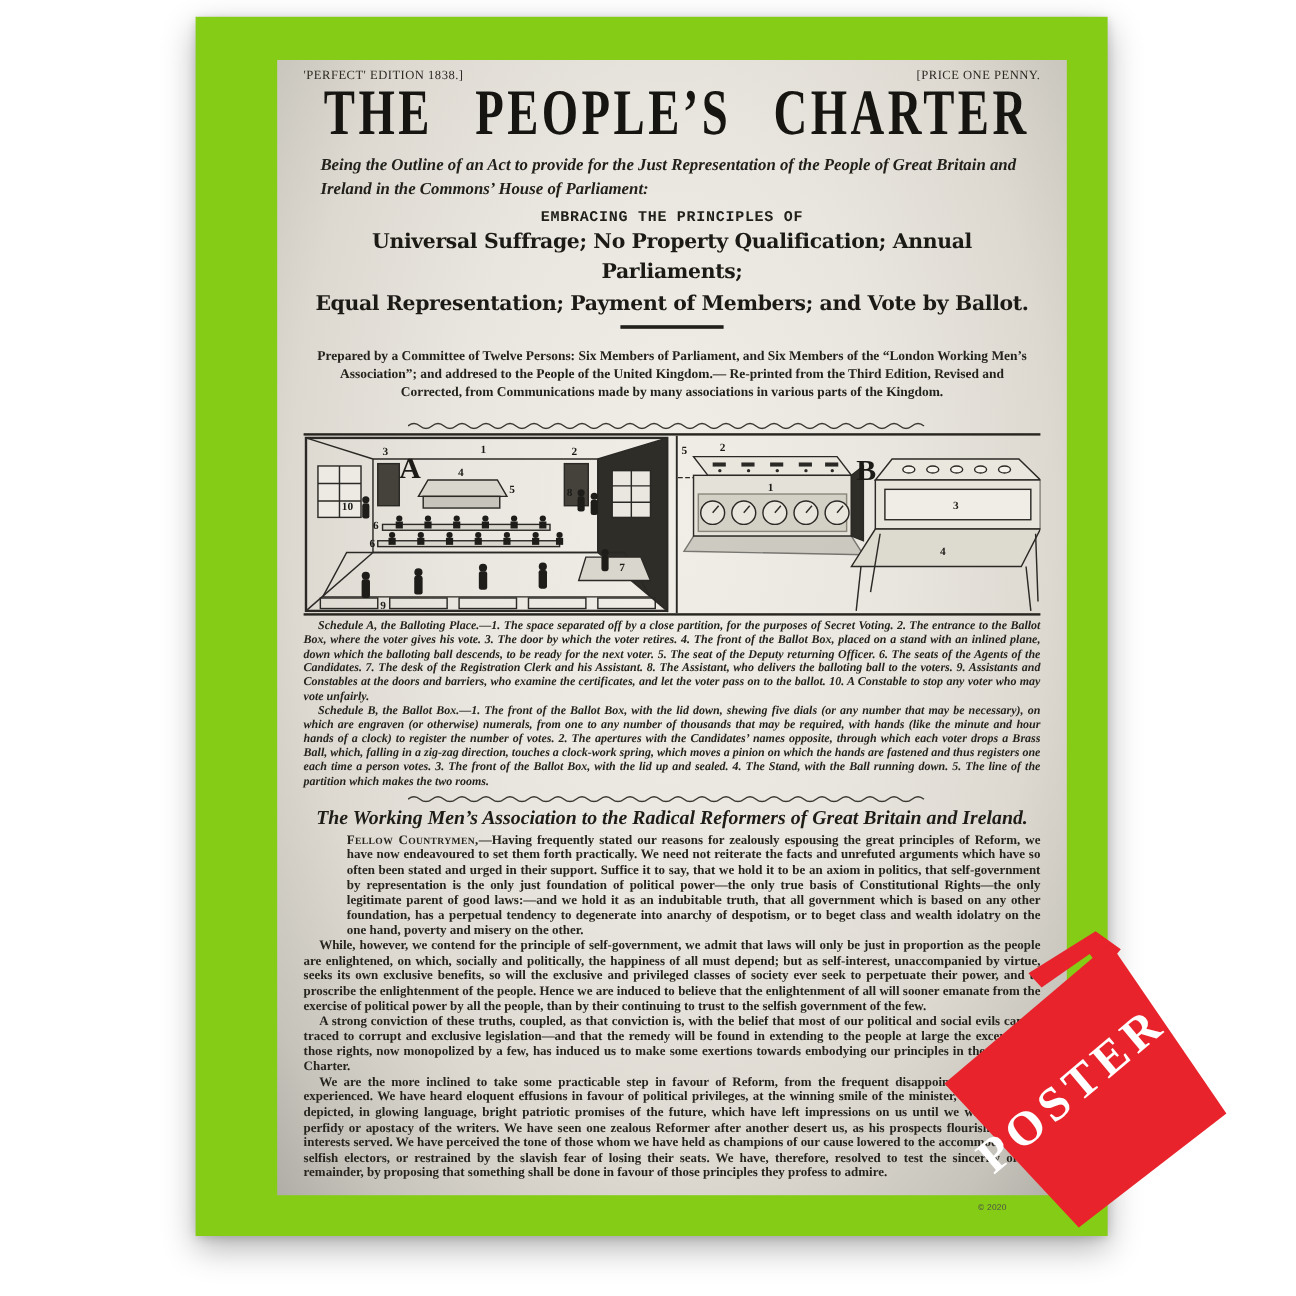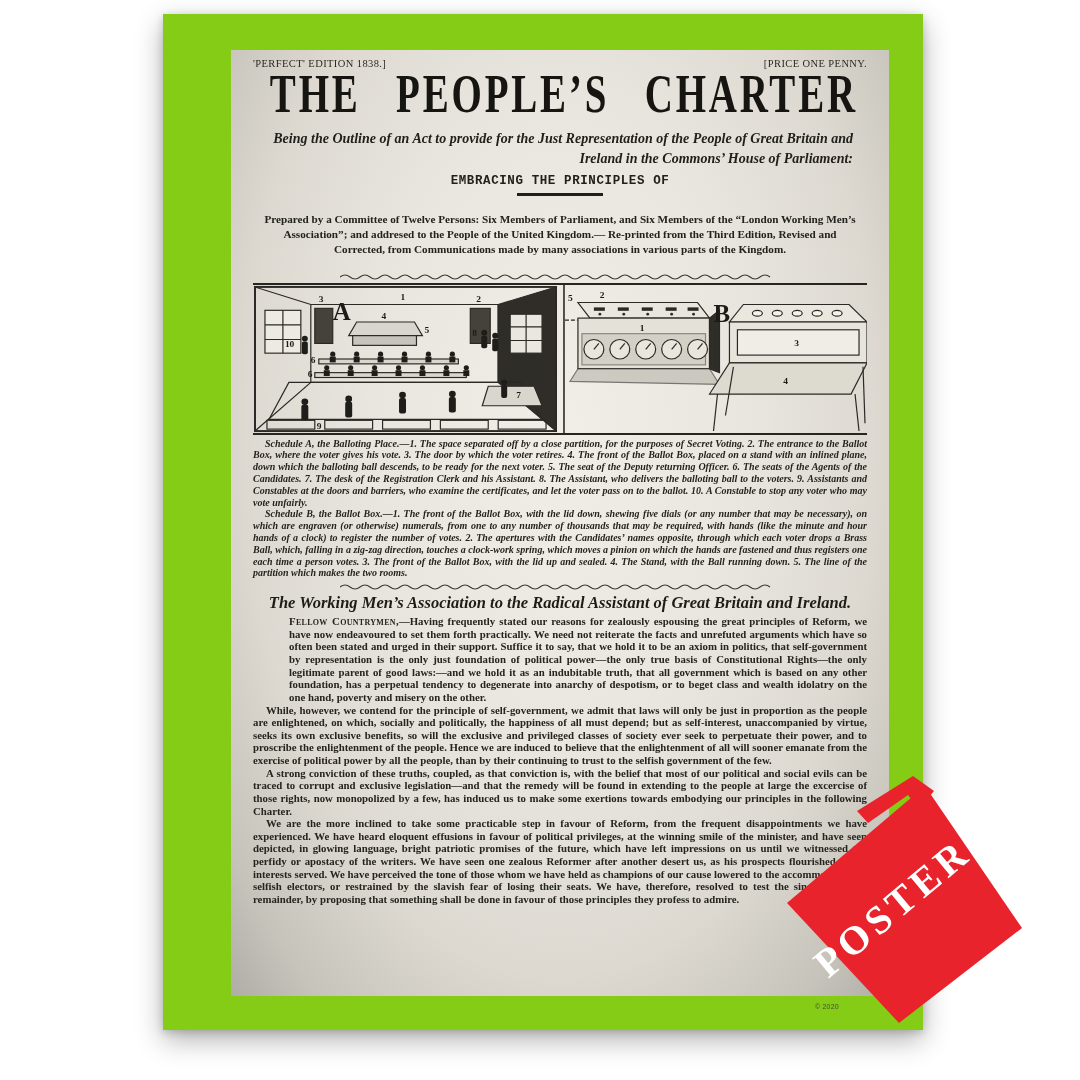--- a/index.html
+++ b/index.html
@@ -15,21 +15,21 @@
     position:absolute;left:68px;top:36px;width:658px;height:946px;box-sizing:border-box;
     padding:8px 22px 0;overflow:hidden;
     background:radial-gradient(ellipse at 50% 40%, #f0eee7 0%, #e9e6df 40%, #ddd9d1 68%, #c6c3bb 88%, #b0ada6 100%);
   }
   .masthead{display:flex;justify-content:space-between;font-size:10.5px;letter-spacing:.4px;color:#2b2922;margin-bottom:2px;}
   .main-title{text-align:center;height:56px;margin-top:2px;}
   .main-title span{
     display:inline-block;font-size:41px;font-weight:700;letter-spacing:3px;word-spacing:24px;
     transform:scale(.95,1.32);transform-origin:50% 60%;color:#161511;white-space:nowrap;
   }
-  .subtitle{font-style:italic;font-weight:700;font-size:14px;line-height:1.45;text-align:right;max-width:586px;margin:2px auto 0;color:#21201a;}
+  .subtitle{font-style:italic;font-weight:700;font-size:14px;line-height:1.45;text-align:left;max-width:586px;margin:2px auto 0;color:#21201a;}
   .embracing{text-align:center;font-weight:700;font-size:12.5px;letter-spacing:.6px;margin-top:4px;color:#21201a;font-family:Liberation Mono, monospace;}
   .principles{font-family:"DejaVu Serif",serif;font-weight:700;font-size:17px;letter-spacing:-0.3px;line-height:1.5;text-align:center;color:#1b1a15;margin-top:2px;}
   .short-rule{width:86px;height:3px;background:#201f1a;margin:5px auto 4px;}
   .committee{font-weight:700;font-size:11.2px;line-height:1.34;text-align:center;max-width:598px;margin:16px auto;color:#23221c;}
   .wave{display:block;margin:4px auto 3px;}
   .engraving-wrap{border-top:2px solid #27251f;border-bottom:2px solid #27251f;margin:2px 0 3px;}
   .engraving-wrap svg{display:block;}
   .eng-num{font-family:"Liberation Serif",serif;font-size:9.5px;font-weight:700;fill:#1c1b17;}
   .eng-letter{font-family:"Liberation Serif",serif;font-size:25px;font-weight:700;fill:#1c1b17;}
   .schedules p{font-size:10px;font-weight:700;line-height:1.18;text-align:justify;text-indent:12px;margin:0;color:#24231d;font-style:italic;}
@@ -54,20 +54,24 @@
     </div>
 
     <div class="main-title">
       <span>THE PEOPLE’S CHARTER :</span>
     </div>
 
     <div class="subtitle">Being the Outline of an Act to provide for the Just Representation of the People of Great Britain and Ireland in the Commons’ House of Parliament:</div>
 
     <div class="embracing">EMBRACING THE PRINCIPLES OF</div>
 
+    <div class="principles">
+      <div>Universal Suffrage; No Property Qualification; Annual Parliaments;</div>
+      <div>Equal Representation; Payment of Members; and Vote by Ballot.</div>
+    </div>
 
     <div class="short-rule"></div>
 
     <div class="committee">Prepared by a Committee of Twelve Persons: Six Members of Parliament, and Six Members of the “London Working Men’s Association”; and addresed to the People of the United Kingdom.— Re-printed from the Third Edition, Revised and Corrected, from Communications made by many associations in various parts of the Kingdom.</div>
 
     <svg class="wave" width="440" height="7" viewBox="0 0 440 7">
       <path d="M0 4 q5 -4 10 0 t10 0 t10 0 t10 0 t10 0 t10 0 t10 0 t10 0 t10 0 t10 0 t10 0 t10 0 t10 0 t10 0 t10 0 t10 0 t10 0 t10 0 t10 0 t10 0 t10 0 t10 0 t10 0 t10 0 t10 0 t10 0 t10 0 t10 0 t10 0 t10 0 t10 0 t10 0 t10 0 t10 0 t10 0 t10 0 t10 0 t10 0 t10 0 t10 0 t10 0 t10 0 t10 0" fill="none" stroke="#3a3833" stroke-width="1.2"></path>
     </svg>
 
     <div class="engraving-wrap">
@@ -231,21 +235,21 @@
 
     <div class="schedules">
       <p>Schedule A, the Balloting Place.—1. The space separated off by a close partition, for the purposes of Secret Voting.  2. The entrance to the Ballot Box, where the voter gives his vote.  3. The door by which the voter retires.  4. The front of the Ballot Box, placed on a stand with an inlined plane, down which the balloting ball descends, to be ready for the next voter.  5. The seat of the Deputy returning Officer.  6. The seats of the Agents of the Candidates.  7. The desk of the Registration Clerk and his Assistant.  8. The Assistant, who delivers the balloting ball to the voters.  9. Assistants and Constables at the doors and barriers, who examine the certificates, and let the voter pass on to the ballot.  10. A Constable to stop any voter who may vote unfairly.</p>
       <p>Schedule B, the Ballot Box.—1. The front of the Ballot Box, with the lid down, shewing five dials (or any number that may be necessary), on which are engraven (or otherwise) numerals, from one to any number of thousands that may be required, with hands (like the minute and hour hands of a clock) to register the number of votes.  2. The apertures with the Candidates’ names opposite, through which each voter drops a Brass Ball, which, falling in a zig-zag direction, touches a clock-work spring, which moves a pinion on which the hands are fastened and thus registers one each time a person votes.  3. The front of the Ballot Box, with the lid up and sealed.  4. The Stand, with the Ball running down.  5. The line of the partition which makes the two rooms.</p>
     </div>
 
     <svg class="wave" width="440" height="7" viewBox="0 0 440 7">
       <path d="M0 4 q5 -4 10 0 t10 0 t10 0 t10 0 t10 0 t10 0 t10 0 t10 0 t10 0 t10 0 t10 0 t10 0 t10 0 t10 0 t10 0 t10 0 t10 0 t10 0 t10 0 t10 0 t10 0 t10 0 t10 0 t10 0 t10 0 t10 0 t10 0 t10 0 t10 0 t10 0 t10 0 t10 0 t10 0 t10 0 t10 0 t10 0 t10 0 t10 0 t10 0 t10 0 t10 0 t10 0 t10 0" fill="none" stroke="#3a3833" stroke-width="1.2"></path>
     </svg>
 
-    <div class="address-heading">The Working Men’s Association to the Radical Assistant of Great Britain and Ireland.</div>
+    <div class="address-heading">The Working Men’s Association to the Radical Reformers of Great Britain and Ireland.</div>
 
     <div class="bodytext">
       <p class="first"><span class="lead">Fellow Countrymen,</span><span>—Having frequently stated our reasons for zealously espousing the great principles of Reform, we have now endeavoured to set them forth practically.  We need not reiterate the facts and unrefuted arguments which have so often been stated and urged in their support.  Suffice it to say, that we hold it to be an axiom in politics, that self-government by representation is the only just foundation of political power—the only true basis of Constitutional Rights—the only legitimate parent of good laws:—and we hold it as an indubitable truth, that all government which is based on any other foundation, has a perpetual tendency to degenerate into anarchy of despotism, or to beget class and wealth idolatry on the one hand, poverty and misery on the other.</span></p>
       <p>While, however, we contend for the principle of self-government, we admit that laws will only be just in proportion as the people are enlightened, on which, socially and politically, the happiness of all must depend; but as self-interest, unaccompanied by virtue, seeks its own exclusive benefits, so will the exclusive and privileged classes of society ever seek to perpetuate their power, and to proscribe the enlightenment of the people.  Hence we are induced to believe that the enlightenment of all will sooner emanate from the exercise of political power by all the people, than by their continuing to trust to the selfish government of the few.</p>
       <p>A strong conviction of these truths, coupled, as that conviction is, with the belief that most of our political and social evils can be traced to corrupt and exclusive legislation—and that the remedy will be found in extending to the people at large the excercise of those rights, now monopolized by a few, has induced us to make some exertions towards embodying our principles in the following Charter.</p>
       <p>We are the more inclined to take some practicable step in favour of Reform, from the frequent disappointments we have experienced.  We have heard eloquent effusions in favour of political privileges, at the winning smile of the minister, and have seen depicted, in glowing language, bright patriotic promises of the future, which have left impressions on us until we witnessed the perfidy or apostacy of the writers.  We have seen one zealous Reformer after another desert us, as his prospects flourished or his interests served.  We have perceived the tone of those whom we have held as champions of our cause lowered to the accommodation of selfish electors, or restrained by the slavish fear of losing their seats.  We have, therefore, resolved to test the sincerity of the remainder, by proposing that something shall be done in favour of those principles they profess to admire.</p>
     </div>
 
   </div>
 

